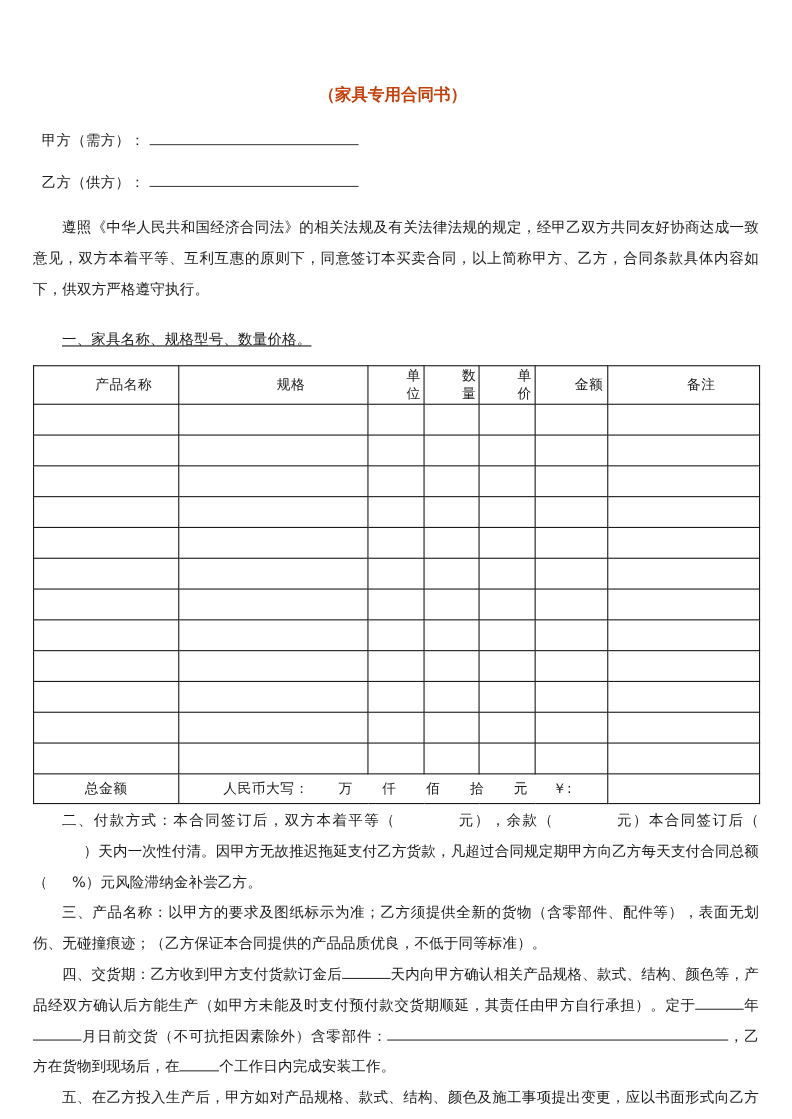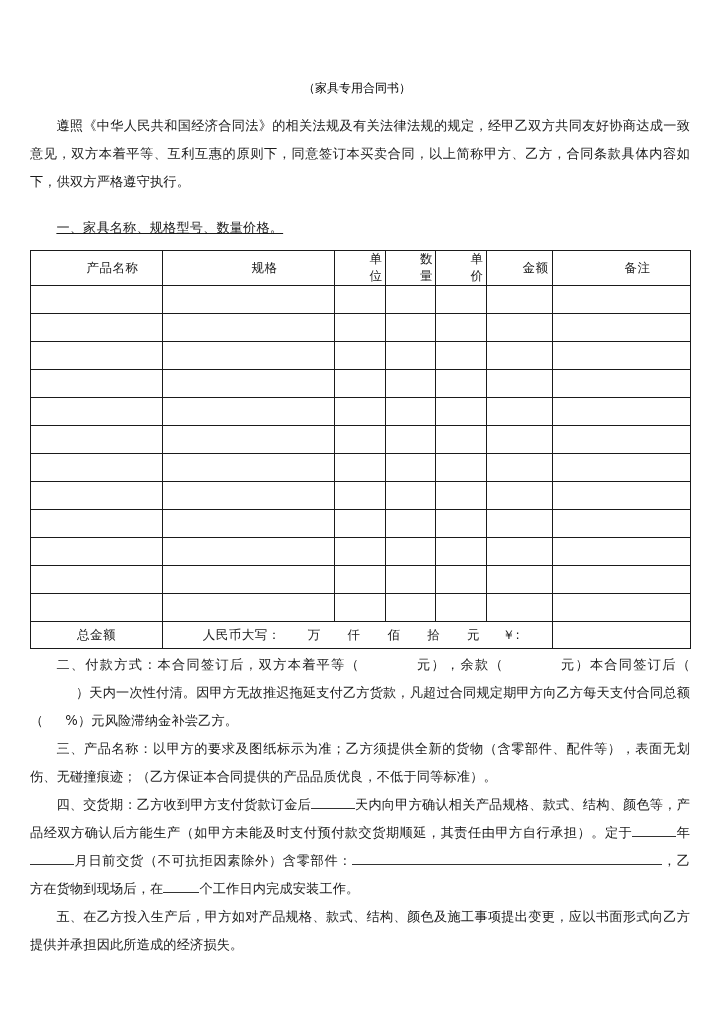--- a/index.html
+++ b/index.html
@@ -35,27 +35,27 @@
     font-family: "DejaVu Serif", "Liberation Serif", serif;
     font-size: 37px;
     font-weight: 400;
     letter-spacing: 16px;
     line-height: 1;
     white-space: pre;
     color: #000;
   }
   .doc-subtitle {
     font-family: "DejaVu Sans", "Liberation Sans", sans-serif;
-    font-size: 12px;
-    font-weight: 400;
+    font-size: 15px;
+    font-weight: 700;
     line-height: 1;
     position: relative;
     top: -2px;
     margin-left: -6px;
-    color: #000000;
+    color: #c2410c;
   }
 
   
   .party-block {
     margin-top: 22px;
     padding-left: 8px;
   }
   .party-line {
     display: flex;
     align-items: baseline;
@@ -157,20 +157,30 @@
 </style>
 </head>
 <body>
 
 <div class="page">
 
   <div class="title-row">
     <span class="doc-subtitle">（家具专用合同书）</span>
   </div>
 
+  <div class="party-block">
+    <div class="party-line">
+      <span class="party-label">甲方（需方）：</span>
+      <span class="party-blank"></span>
+    </div>
+    <div class="party-line">
+      <span class="party-label">乙方（供方）：</span>
+      <span class="party-blank"></span>
+    </div>
+  </div>
 
   <p class="para indent intro">遵照《中华人民共和国经济合同法》的相关法规及有关法律法规的规定，经甲乙双方共同友好协商达成一致意见，双方本着平等、互利互惠的原则下，同意签订本买卖合同，以上简称甲方、乙方，合同条款具体内容如下，供双方严格遵守执行。</p>
 
   <p class="para indent section-head">一、家具名称、规格型号、数量价格。</p>
 
   <table class="goods-table">
     <colgroup>
       <col style="width:132px">
       <col style="width:172px">
       <col style="width:51px">

